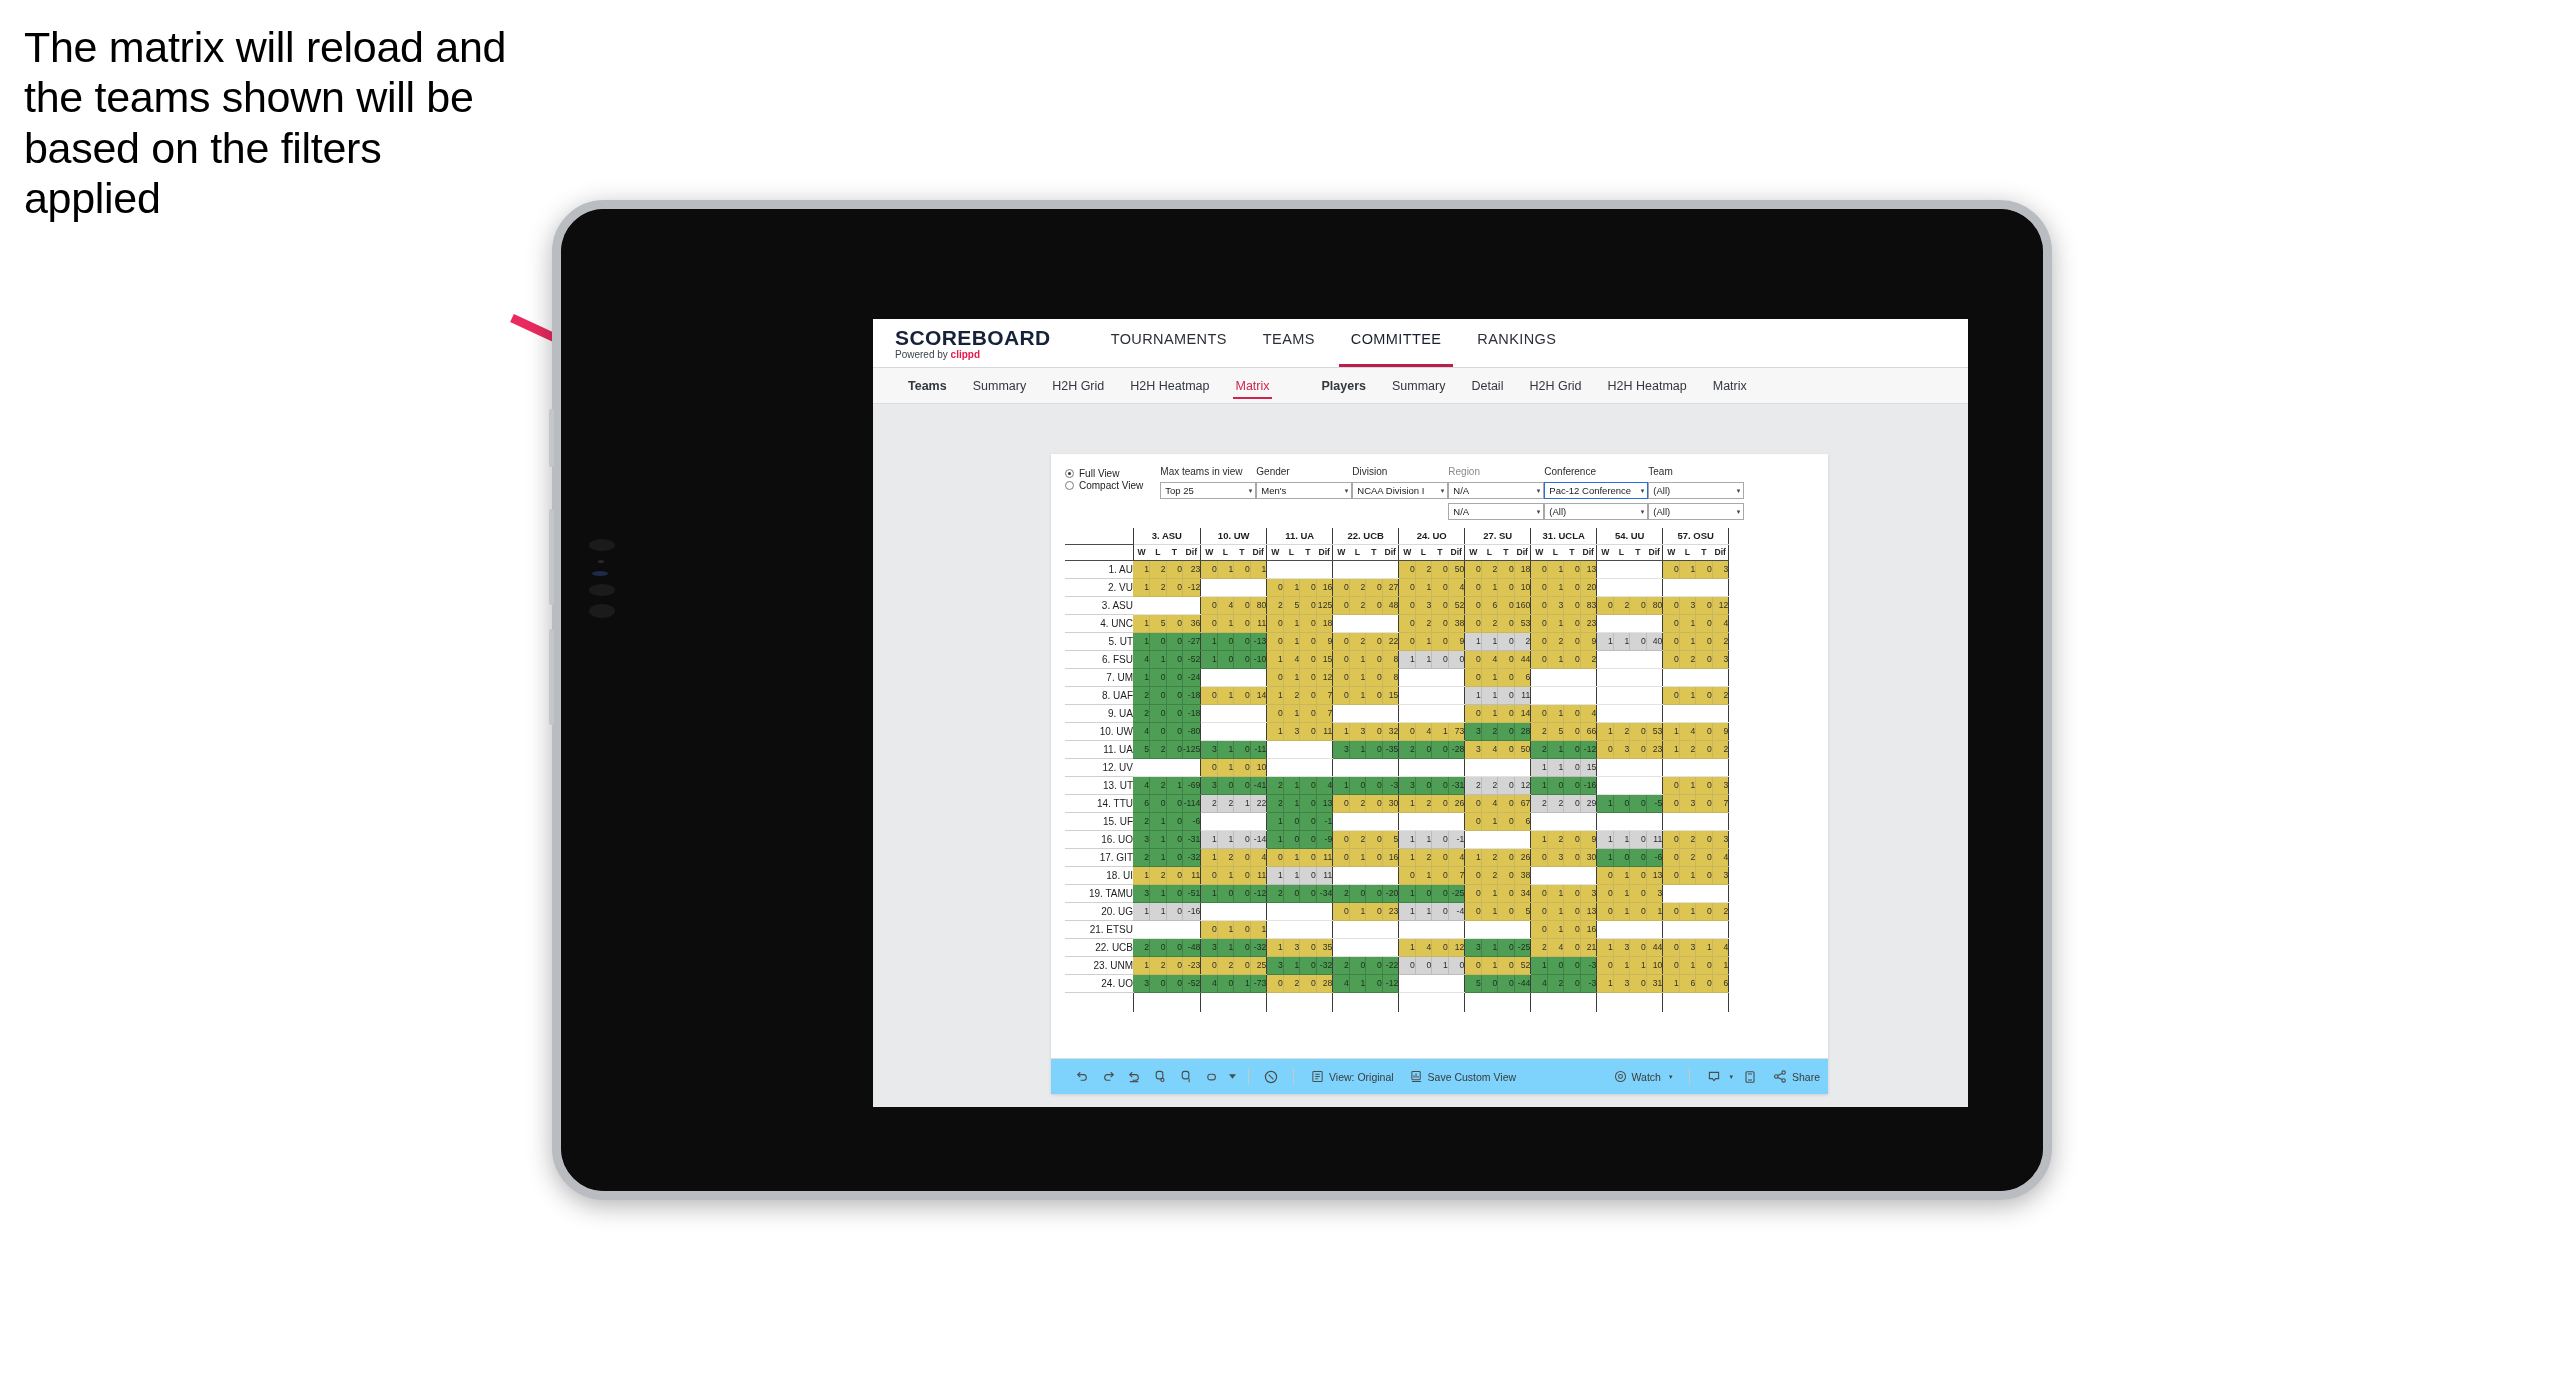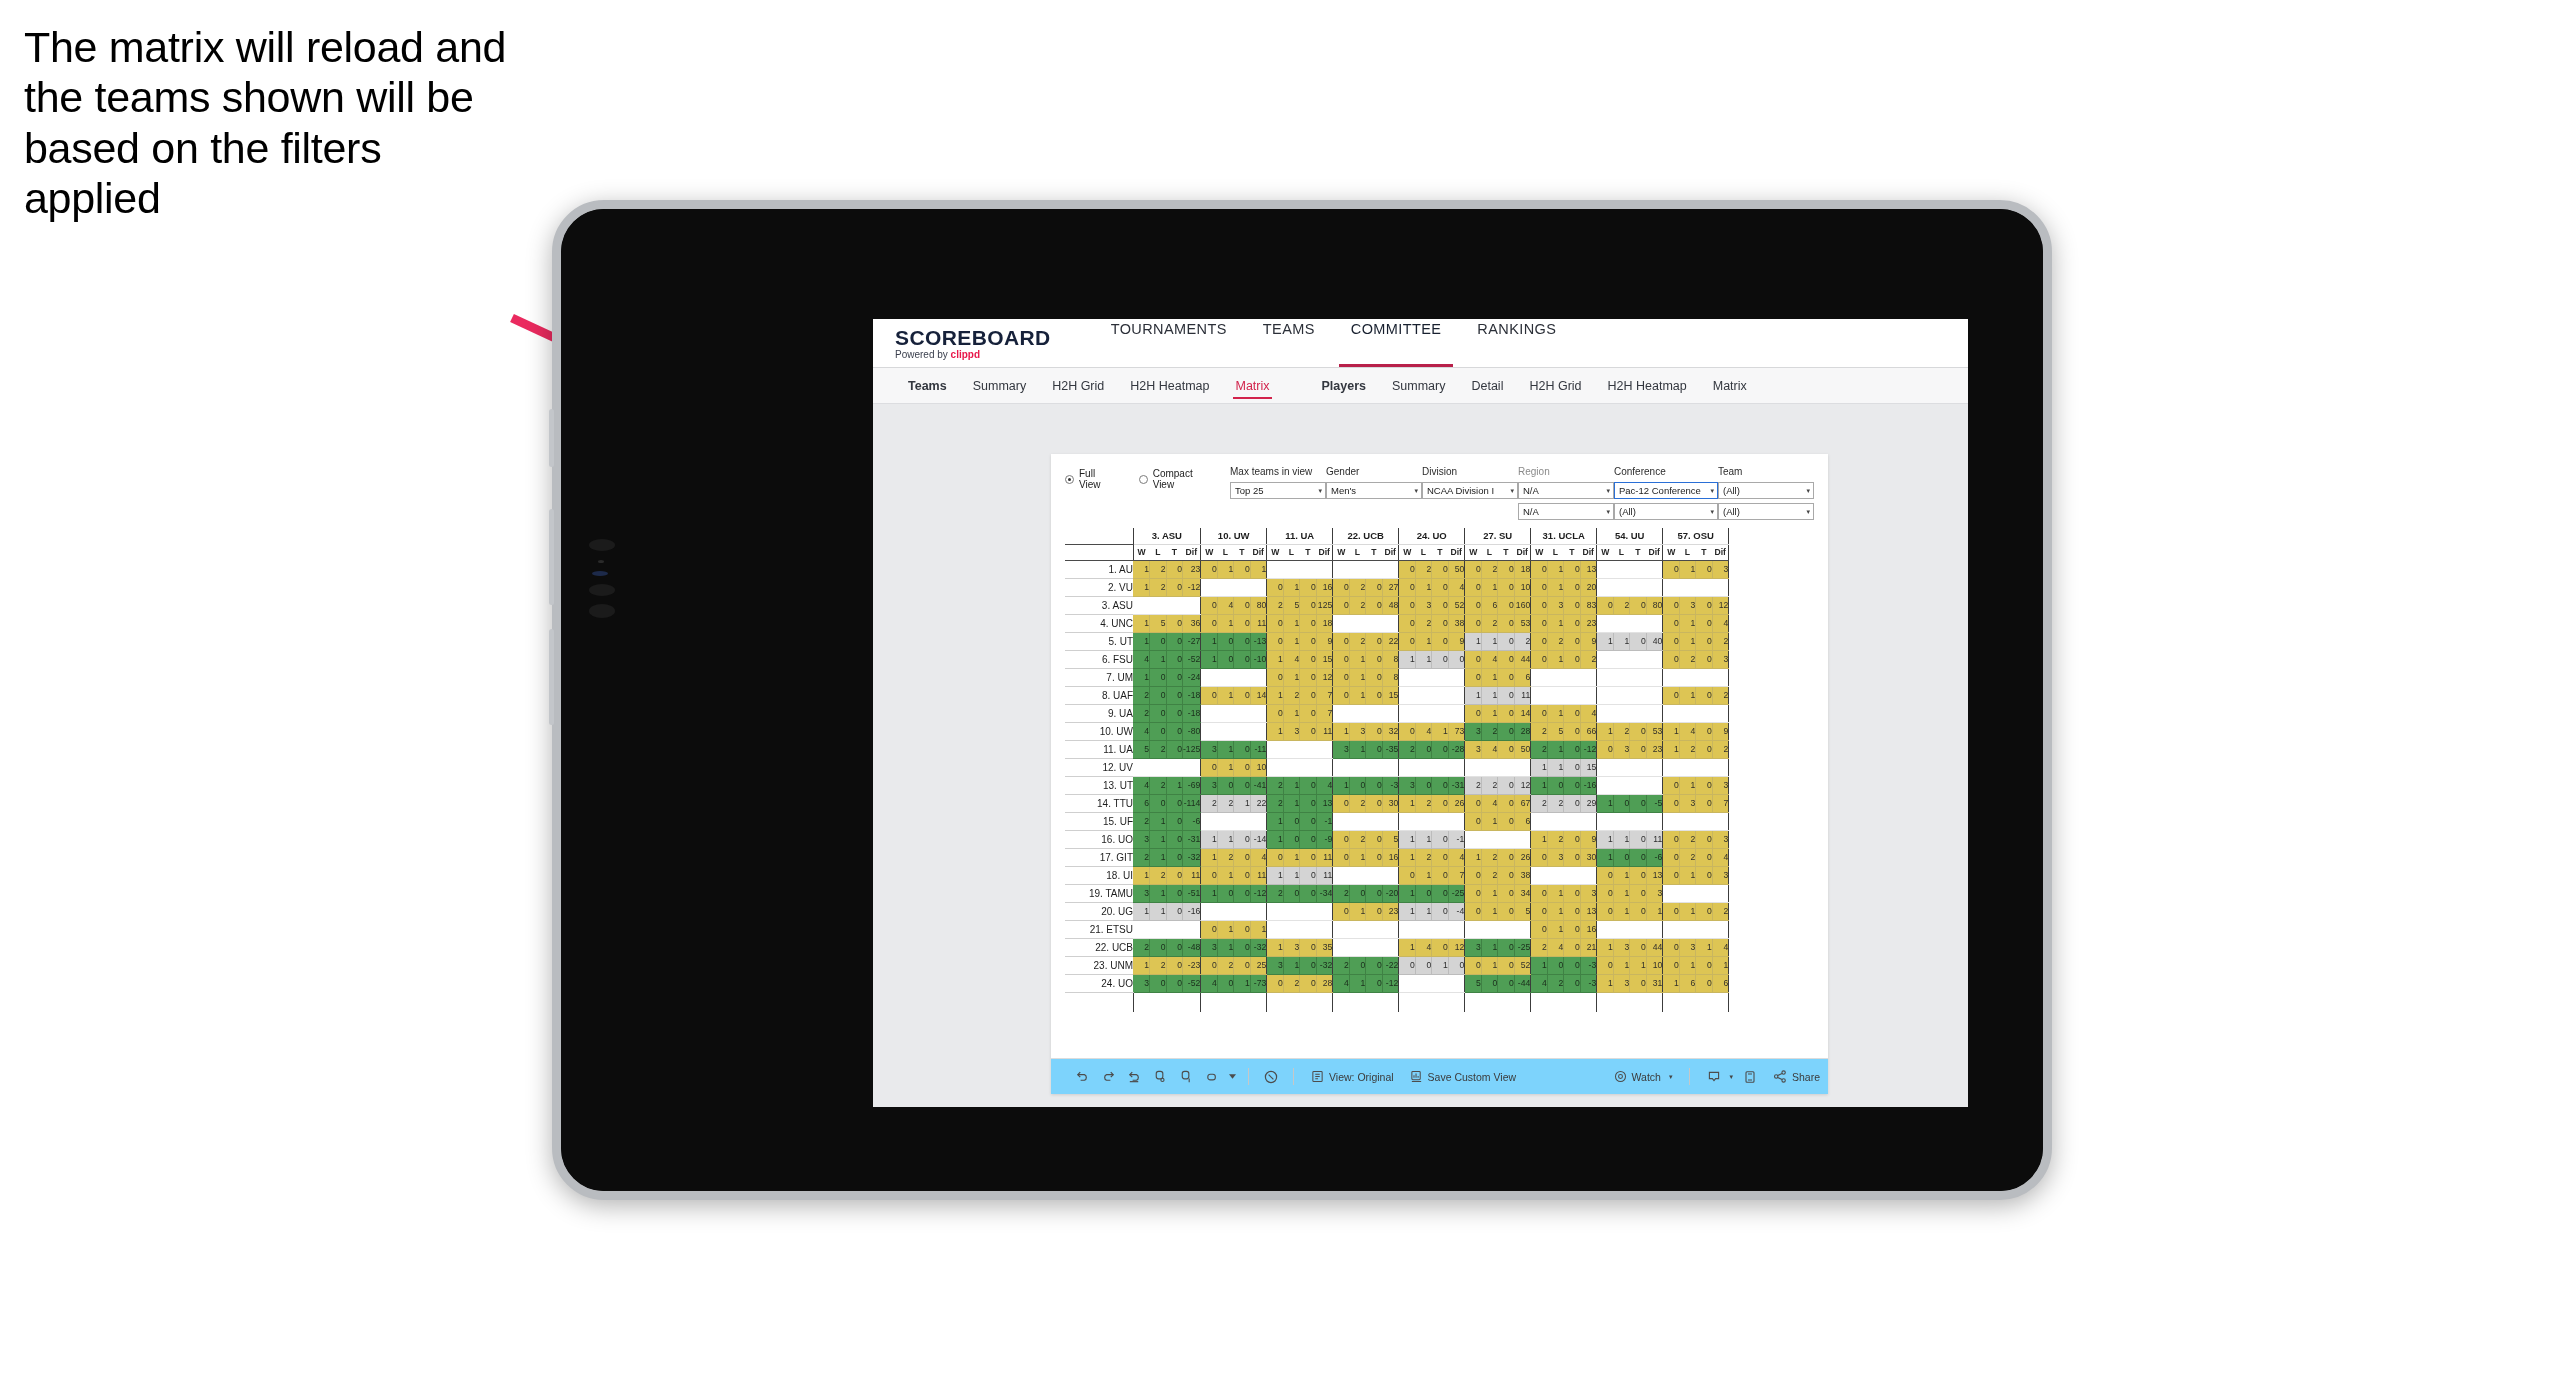--- a/index.html
+++ b/index.html
@@ -67,21 +67,21 @@
   }
   .logo-wrap { margin-right: 42px; line-height: 1; }
   .logo-main {
     font-size: 21px; font-weight: 800; letter-spacing: 0.4px;
     color: #16213a; font-family: "Liberation Sans", sans-serif;
   }
   .logo-sub { font-size: 10px; color: #3a3f4d; margin-top: 2px; }
   .logo-sub .brand { color: #e8174a; font-weight: 700; }
   .nav-item {
     font-size: 14.5px; color: #2b2f38; letter-spacing: .4px;
-    padding: 2px 18px 14px 18px; cursor: pointer;
+    padding: 12px 18px 14px 18px; cursor: pointer;
     position: relative; white-space: nowrap;
   }
   .nav-item.active { color: #18202f; }
   .nav-item.active::after {
     content:""; position:absolute; left:6px; right:6px; bottom:0;
     height: 3px; background:#b8204a;
   }
 
   
   .subnav {
@@ -111,21 +111,21 @@
     background: #ffffff;
     box-shadow: 0 1px 3px rgba(0,0,0,.13);
     display: flex; flex-direction: column;
   }
 
   
   .filters {
     display: flex; align-items: flex-start;
     padding: 12px 14px 8px 14px; gap: 17px;
   }
-  .radio-col { display:flex; flex-direction:row; gap:22px; padding-top:2px; }
+  .radio-col { display:flex; flex-direction:column; gap:1px; padding-top:2px; }
   .radio-row { display:flex; align-items:center; gap:5px; font-size:10px; color:#222; }
   .radio {
     width:9px; height:9px; border-radius:50%;
     border:1px solid #7c7c7c; background:#fff;
     display:inline-block; position:relative; flex:none;
   }
   .radio.on::after {
     content:""; position:absolute; left:2px; top:2px;
     width:3px; height:3px; border-radius:50%; background:#333;
   }

